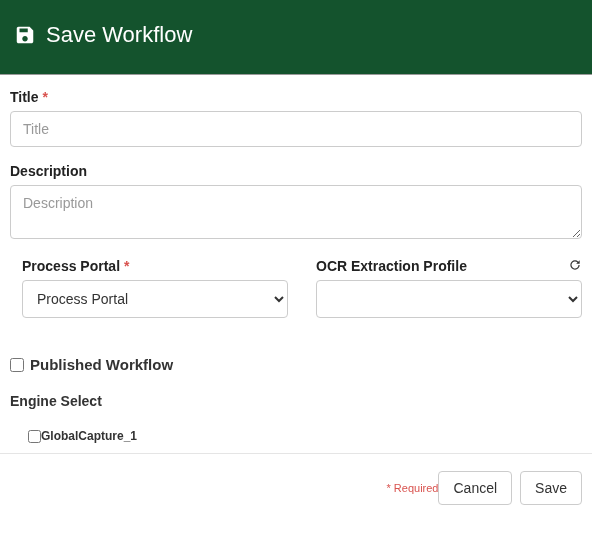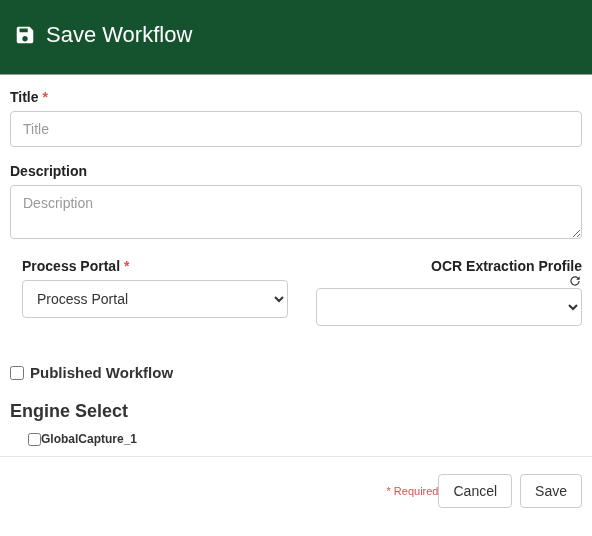--- a/index.html
+++ b/index.html
@@ -72,22 +72,22 @@
     display: flex;
     gap: 28px;
     padding-left: 12px;
   }
   .col {
     flex: 1;
   }
   .label-row {
     display: flex;
     justify-content: space-between;
-    align-items: flex-end;
-    flex-direction: column;
+    align-items: flex-start;
+    margin-bottom: 6px;
   }
   .refresh-icon {
     width: 14px;
     height: 14px;
     cursor: pointer;
   }
   select.text-input {
     appearance: auto;
     background: #fff;
     padding: 8px 10px;
@@ -106,22 +106,22 @@
   }
   .checkbox-label {
     font-weight: 700;
     font-size: 15px;
   }
   .engine-section {
     margin-top: 6px;
   }
   .engine-title {
     font-weight: 700;
-    font-size: 18px;
-    margin-bottom: 10px;
+    font-size: 14px;
+    margin-bottom: 20px;
   }
   .engine-item {
     display: flex;
     align-items: center;
     padding-left: 18px;
     font-size: 12px;
     font-weight: 700;
   }
   .footer {
     border-top: 1px solid #e5e5e5;

